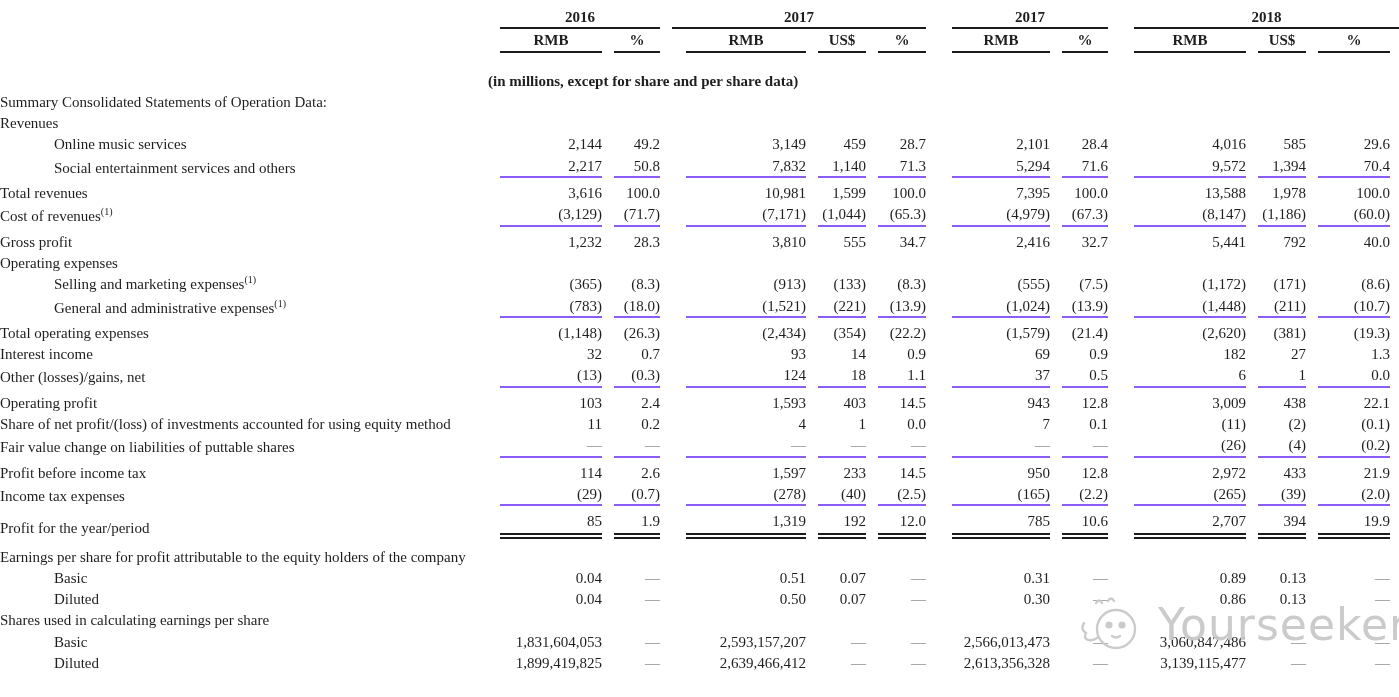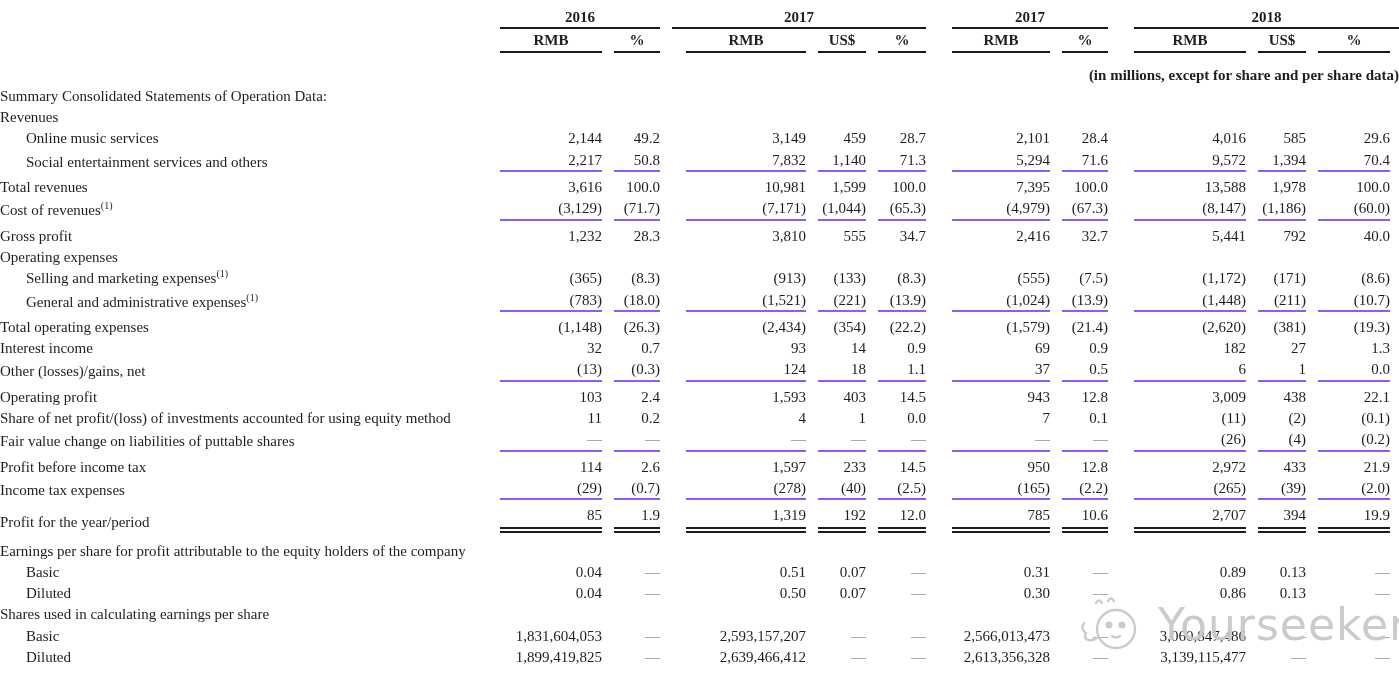--- a/index.html
+++ b/index.html
@@ -25,27 +25,27 @@
   td.num .c { text-align: right; margin-left: 12px; }
   tr td:nth-child(4) .c, tr td:nth-child(7) .c, tr td:nth-child(9) .c { margin-left: 26px; }
   tr td:nth-child(11) .c { margin-right: 9px; text-align: right; }
   
   thead .seg .c { text-align: center; border-bottom: 2px solid #1c1c1c; margin-left: 12px; }
   thead tr.r-groups th:nth-child(3) .c { margin-left: 18px; }
   thead tr.r-years th:nth-child(4) .c, thead tr.r-years th:nth-child(5) .c { margin-left: 26px; }
   thead tr.r-units th:nth-child(4) .c, thead tr.r-units th:nth-child(7) .c,
   thead tr.r-units th:nth-child(9) .c { margin-left: 26px; }
   thead tr.r-units th:nth-child(11) .c { margin-right: 9px; }
-  thead .note .c { text-align: right; border-bottom: none; padding-top: 13px; }
+  thead .note .c { text-align: left; border-bottom: none; padding-top: 19px; }
   
   tr.ul td.num .c { border-bottom: 2px solid #8b5cf6; }
   tr.dbl td.num .c { border-bottom: 6px double #1c1c1c; padding-bottom: 2px; }
   tr.b { font-weight: bold; }
   td.lbl .c { text-align: left; }
-  td.lbl.ind1 .c { padding-left: 26px; }
+  td.lbl.ind1 .c { padding-left: 54px; }
   td.lbl.wrap .c { padding-left: 30px; text-indent: -30px; }
   tr.vmid td.num { vertical-align: middle; }
   tr.gap td .c, tr.gap th .c { padding-top: 6px; }
   tr.gap8 td .c { padding-top: 9px; }
   sup { font-size: 10px; line-height: 0; }
   .dash { color: #8f8f8f; }
   
   .watermark {
     position: absolute; left: 1078px; top: 593px;
     display: flex; align-items: center;

